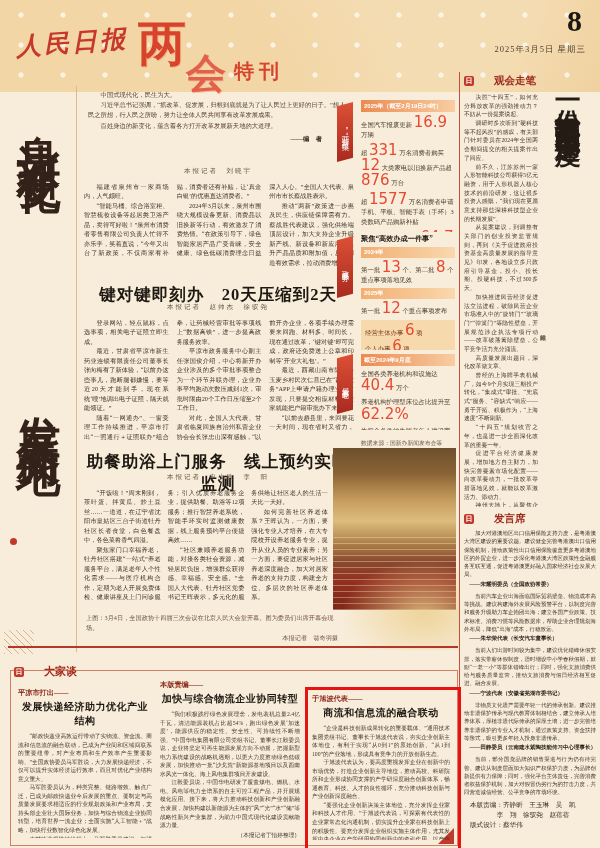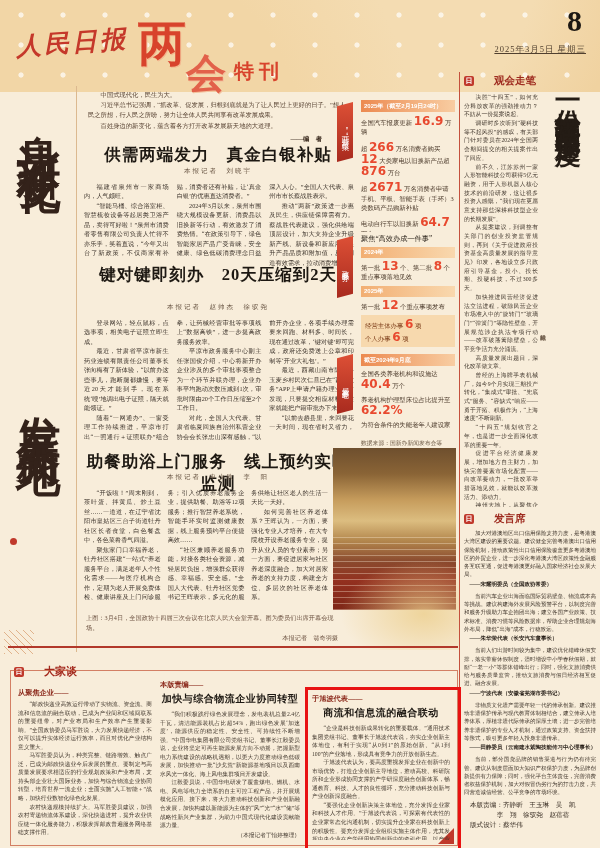--- a/index.html
+++ b/index.html
@@ -17,21 +17,21 @@
     background-size:42px 30px;opacity:.8;}
   
   .pd-logo{position:absolute;left:16px;top:26px;font-style:italic;font-weight:bold;
     font-size:25px;color:#c5382a;letter-spacing:3px;transform:rotate(-4deg);}
   .liang{position:absolute;left:138px;top:12px;font-size:48px;font-weight:bold;color:#d8432c;
     text-shadow:1px 1px 0 #f3b68e;}
   .hui{position:absolute;left:186px;top:46px;font-size:40px;font-weight:bold;color:#e2614a;
     text-shadow:1px 1px 0 #f3c19d;}
   .tekan{position:absolute;left:234px;top:58px;font-size:20px;font-weight:bold;color:#d8432c;letter-spacing:5px;}
   .pageno{position:absolute;right:18px;top:4px;font-size:30px;font-weight:bold;color:#1c1712;}
-  .dateline{position:absolute;right:14px;top:44px;font-size:8.5px;color:#51402f;letter-spacing:1px;text-decoration:underline;}
+  .dateline{position:absolute;right:14px;top:44px;font-size:8.5px;color:#51402f;letter-spacing:1px;}
   
   .vsep{position:absolute;left:76px;top:86px;width:1px;height:566px;background:#dcb98f;}
   .vh{writing-mode:vertical-rl;position:absolute;left:16px;font-size:44px;font-weight:bold;
     color:#33221a;letter-spacing:9px;line-height:1;}
   .vh1{top:100px;} .vh2{top:382px;}
   .reddot{position:absolute;left:10px;top:538px;width:7px;height:7px;border-radius:50%;background:#c0392b;}
   .hatch{position:absolute;left:4px;top:630px;width:30px;height:24px;opacity:.7;
     background:repeating-linear-gradient(45deg,#d79a6a 0 1px,transparent 1px 5px);}
   
   .ednote{position:absolute;left:88px;top:90px;width:262px;font-size:6.3px;line-height:1.62;color:#564131;}
@@ -52,22 +52,22 @@
     justify-content:center;clip-path:polygon(0 7%,100% 0,100% 93%,0 100%);font-family:"Liberation Sans",sans-serif;}
   #rb1{top:102px;height:60px;} #rb2{top:236px;height:62px;} #rb3{top:354px;height:60px;}
   .stats{position:absolute;left:349px;top:98px;width:108px;height:350px;}
   .ssec{position:absolute;left:12px;width:94px;overflow:hidden;}
   #s1{top:2px;height:132px;} #s2{top:136px;height:116px;} #s3{top:256px;height:76px;}
   .sbar{background:linear-gradient(90deg,#ec8a50,#f8cda2);color:#fff;font-weight:bold;font-size:6px;
     padding:1.5px 3px;margin-bottom:3px;font-family:"Liberation Sans",sans-serif;}
   .minibar{background:linear-gradient(90deg,#f2ae72,#f9d8ae);color:#fff;font-weight:bold;font-size:6px;
     padding:1px 3px;margin:3px 0 2px;font-family:"Liberation Sans",sans-serif;}
   .sitem{font-size:6.4px;line-height:1.45;color:#4b3a2b;margin-bottom:4px;}
-  .big-num{color:#e8492f;font-size:12px;font-weight:bold;font-family:"DejaVu Sans",sans-serif;line-height:1;}
-  .sfocus{font-size:7.2px;font-weight:normal;color:#241c14;margin-bottom:2px;}
+  .big-num{color:#e8492f;font-size:15px;font-weight:normal;font-family:"DejaVu Sans",sans-serif;line-height:1;}
+  .sfocus{font-size:7.2px;font-weight:bold;color:#241c14;margin-bottom:2px;}
   .sbox{background:#f7d9ae;padding:3px 4px;margin-top:3px;}
   .sbox .sitem{color:#7a3a16;margin-bottom:1px;}
   .ssource{position:absolute;left:12px;bottom:0;font-size:5.8px;color:#6d5a46;}
   
   .photo{position:absolute;left:333px;top:448px;width:123px;height:162px;
     background:linear-gradient(180deg,#6e4f2e 0%,#8a6436 16%,#c69c5c 32%,#dcbd80 45%,#b4884e 57%,#8a4a2e 70%,#93301f 82%,#7e2718 100%);}
   .photo:after{content:"";position:absolute;left:0;right:0;top:55%;bottom:0;
     background:repeating-linear-gradient(180deg,rgba(255,240,220,.35) 0 1px,transparent 1px 6px);}
   .glow{position:absolute;left:340px;top:560px;width:120px;height:90px;
     background:radial-gradient(ellipse at 70% 60%,rgba(236,206,140,.8),transparent 70%);}
@@ -128,30 +128,29 @@
   <div class="reddot"></div>
   <div class="hatch"></div>
 
   <div class="ednote">
     <p>中国式现代化，民生为大。</p>
     <p>习近平总书记强调，“抓改革、促发展，归根到底就是为了让人民过上更好的日子。”想人民之所想，行人民之所盼，努力让全体人民共同享有改革发展成果。</p>
     <p>百姓身边的新变化，蕴含着各方打开改革发展新天地的大道理。</p>
     <p class="sig">——编　者</p>
   </div>
 
-  <div class="atitle" style="top:144px">供需两端发力　真金白银补贴</div>
   <div class="abyline" style="top:167px">本报记者　刘晓宇</div>
   <div class="acols" id="a1c">
       <p>福建省泉州市一家商场内，人气颇旺。</p>
       <p>“智能马桶、综合浴室柜、智慧梳妆设备等起居类卫浴产品，卖得可好啦！”泉州市消费者零售有限公司负责人忙得不亦乐乎，笑着直说，“今年又出台了新政策，不仅商家有补贴，消费者还有补贴，让‘真金白银’的优惠直达消费者。”</p>
       <p>2024年3月以来，泉州市围绕大规模设备更新、消费品以旧换新等行动，有效激发了消费热情。“在政策引导下，绿色智能家居产品广受青睐，安全健康、绿色低碳消费理念日益深入人心。”全国人大代表、泉州市市长蔡战胜表示。</p>
       <p>推动“两新”政策进一步惠及民生，供应链保障需有力。蔡战胜代表建议，强化供给端顶层设计，加大支持企业升级新产线、新设备和新应用，提升产品品质和附加值，从而创造有效需求，拉动消费增长。</p>
     </div>
 
-  <div class="atitle" style="top:264px">键对键即刻办　20天压缩到2天</div>
+  <div class="atitle" style="top:284px">键对键即刻办　20天压缩到2天</div>
   <div class="abyline" style="top:303px">本报记者　赵帅杰　徐驭尧</div>
   <div class="acols" id="a2c">
       <p>登录网站，轻点鼠标，点选事项，相关电子证照立即生成。</p>
       <p>最近，甘肃省平凉市新生药业连锁有限责任公司董事长张向梅有了新体验，“以前办这些事儿，跑断腿都嫌慢，要等近20天才能到手，现在系统‘嗖’地调出电子证照，隔天就能领证。”</p>
       <p>随着“一网通办”、一窗受理工作持续推进，平凉市打出“一照通行＋证照联办”组合拳，让药械经营审批等事项线上“数据高铁”，进一步提高政务服务效率。</p>
       <p>平凉市政务服务中心副主任张国俊介绍，中心将新开办企业涉及的多个审批事项整合为一个环节并联办理，企业办事平均跑动次数压减到1次，审批时限由20个工作日压缩至2个工作日。</p>
       <p>对此，全国人大代表、甘肃省临夏回族自治州私营企业协会会长张忠山深有感触，“以前开办企业，各项手续办理需要来回跑、材料多、时间长，现在通过改革，‘键对键’即可完成，政府还免费送上公章和印制等‘开业大礼包’。”</p>
       <p>最近，西藏山南市隆子县玉麦乡村民次仁旦已在“西藏政务”APP上申请户籍办理业务时发现，只要提交相应材料，在家就能把户籍审批办下来。</p>
       <p>“以前去趟县里，来回要花一天时间，现在省时又省力，生活更加便捷了。”次仁旦感慨说。</p>
     </div>
@@ -173,22 +172,22 @@
   </div>
 
   <div class="ribbon" id="rb1">“两新”政策</div>
   <div class="ribbon" id="rb2">政务服务</div>
   <div class="ribbon" id="rb3">居家养老</div>
   <div class="stats">
     <div class="ssec" id="s1">
       <div class="sbar">2025年（截至2月19日24时）</div>
       <div id="s1items">
           <div class="sitem"><span>全国汽车报废更新 </span><span class="big-num">16.9</span><span> 万辆</span></div>
-          <div class="sitem"><span>超 </span><span class="big-num">266</span><span> 万名消费者购买 </span><span class="big-num">12</span><span> 大类家电以旧换新产品超 </span><span class="big-num">876</span><span> 万台</span></div>
-          <div class="sitem"><span>超 </span><span class="big-num">2671</span><span> 万名消费者申请手机、平板、智能手表（手环）3类数码产品购新补贴</span></div>
+          <div class="sitem"><span>超 </span><span class="big-num">331</span><span> 万名消费者购买 </span><span class="big-num">12</span><span> 大类家电以旧换新产品超 </span><span class="big-num">876</span><span> 万台</span></div>
+          <div class="sitem"><span>超 </span><span class="big-num">1577</span><span> 万名消费者申请手机、平板、智能手表（手环）3类数码产品购新补贴</span></div>
           <div class="sitem"><span>电动自行车以旧换新 </span><span class="big-num">64.7</span><span> 万台</span></div>
         </div>
     </div>
     <div class="ssec" id="s2">
       <div class="sfocus">聚焦“高效办成一件事”</div>
       <div id="s2items">
           <div class="minibar">2024年</div>
           <div class="sitem"><span>第一批 </span><span class="big-num">13</span><span> 个、第二批 </span><span class="big-num">8</span><span> 个重点事项落地见效</span></div>
           <div class="minibar">2025年</div>
           <div class="sitem"><span>第一批 </span><span class="big-num">12</span><span> 个重点事项发布</span></div>
@@ -254,21 +253,22 @@
   </div>
 
   <div class="sechead" id="djt-head">
     <span class="secicon">日</span>
     <span>大家谈</span>
   </div>
   <div class="djt-frame"></div>
   <div class="corner-fold"></div>
 
   <div class="djt-item" id="djt0">
-    <div class="djt-name">从聚焦企业——</div>
+    <div class="djt-name">平凉市打出——</div>
+    <div class="djt-title">发展快递经济助力优化产业结构</div>
     <div class="djt-body">
         <p>“邮政快递业高效运行带动了实物流、资金流、商流和信息流的融合联动，已成为产业间和区域间联系的重要纽带，对产业布局和生产效率产生重要影响。”全国政协委员马军胜说，大力发展快递经济，不仅可以提升实体经济运行效率，而且对优化产业结构意义重大。</p>
         <p>马军胜委员认为，种类完整、链路增效、触点广泛，已成为邮政快递业今后发展的重点。要制定与高质量发展要求相适应的行业规划政策和产业布局，支持头部企业壮大国际业务，加快与综合物流企业协同转型，培育世界一流企业；全面实施“人工智能＋”战略，加快行业数智化绿色化发展。</p>
         <p>农村快递规模持续扩大。马军胜委员建议，加强农村寄递物流体系建设，深化快递进村，提升农业供应链一体化服务能力，积极发挥邮政普遍服务网络基础支撑作用。</p>
       </div>
 
   </div>
   <div class="djt-item" id="djt1">
     <div class="djt-name">本版责编——</div>
     <div class="djt-title">加快与综合物流企业协同转型</div>

